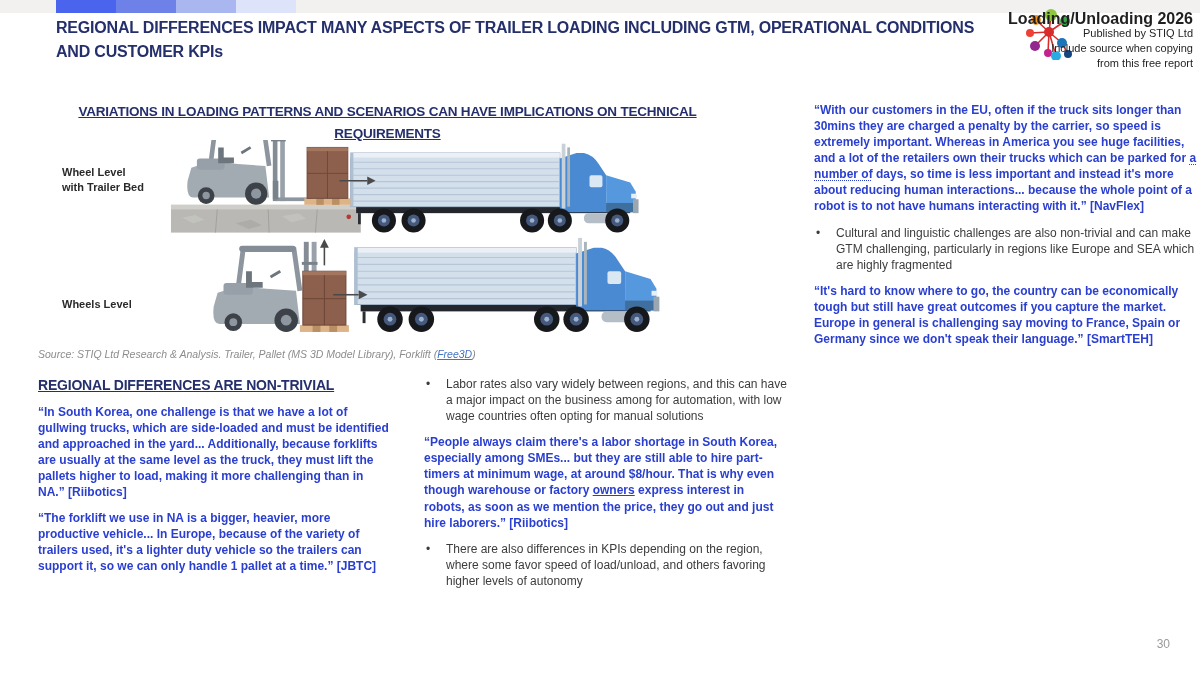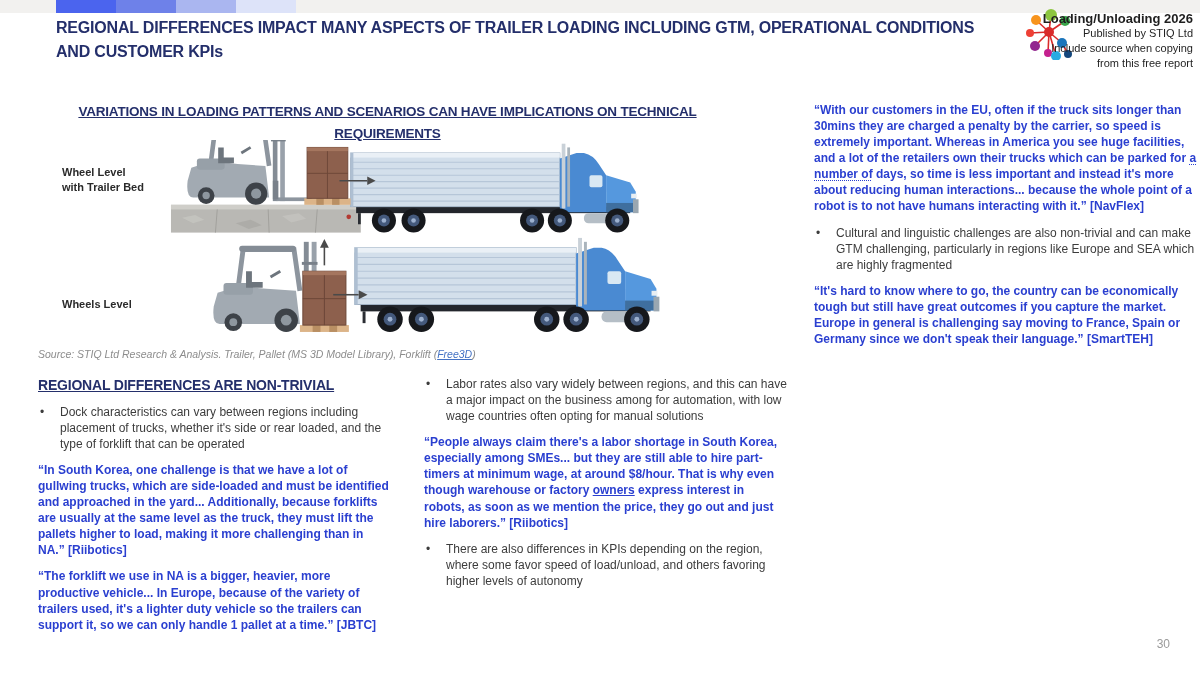--- a/index.html
+++ b/index.html
@@ -9,21 +9,21 @@
   .top-strip{position:absolute;left:0;top:0;width:1200px;height:13px;background:#f2f1ef;display:flex;}
   .bar-block{height:13px;width:60px;}
   .bar-block:first-child{margin-left:56px;}
   
   .title{position:absolute;left:56px;top:16px;width:930px;margin:0;
          font-size:16px;font-weight:bold;letter-spacing:-0.2px;line-height:1.5;color:var(--navy);}
   
   .brand-logo{position:absolute;left:1024px;top:8px;}
   .brand-text{position:absolute;right:7px;top:11px;width:200px;text-align:right;
               color:#1f1f1f;font-size:11px;line-height:15px;}
-  .brand-title{font-weight:bold;font-size:13px;}
+  .brand-title{font-weight:bold;font-size:16px;}
   
   .diagram-heading{position:absolute;left:55px;top:101px;width:665px;margin:0;text-align:center;
         font-size:13.5px;font-weight:bold;letter-spacing:-0.2px;line-height:1.6;color:var(--navy);
         text-decoration:underline;}
   .scene{position:absolute;}
   .scene1{left:158px;top:140px;width:500px;}
   .scene2{left:198px;top:234px;width:529px;}
   .scenario-label{position:absolute;left:62px;font-size:11px;font-weight:bold;color:#2a2a2a;line-height:1.4;}
   .label1{top:165px;}
   .label2{top:297px;}
@@ -198,23 +198,20 @@
     <g>
       <line x1="138" y1="62" x2="164" y2="62" stroke="#4a4a4a" stroke-width="1.6"></line>
       <polygon points="164,57.5 173,62 164,66.5" fill="#4a4a4a"></polygon>
     </g>
   </svg>
 
   <p class="source"><span>Source: STIQ Ltd Research &amp; Analysis. Trailer, Pallet (MS 3D Model Library), Forklift (</span><a href="#" class="source-link">Free3D</a><span>)</span></p>
 
   <div class="col col-left">
     <h3>REGIONAL DIFFERENCES ARE NON-TRIVIAL</h3>
-    <div class="bullet">
-      <span>Dock characteristics can vary between regions including placement of trucks, whether it's side or rear loaded, and the type of forklift that can be operated</span>
-    </div>
     <p class="quote">“In South Korea, one challenge is that we have a lot of gullwing trucks, which are side-loaded and must be identified and approached in the yard... Additionally, because forklifts are usually at the same level as the truck, they must lift the pallets higher to load, making it more challenging than in NA.” [Riibotics]</p>
     <p class="quote">“The forklift we use in NA is a bigger, heavier, more productive vehicle... In Europe, because of the variety of trailers used,  it's a lighter duty vehicle so the trailers can support it, so we can only handle 1 pallet at a time.” [JBTC]</p>
   </div>
 
   <div class="col col-mid">
     <div class="bullet">
       <span>Labor rates also vary widely between regions, and this can have a major impact on the business among for automation, with low wage countries often opting for manual solutions</span>
     </div>
     <p class="quote"><span>“People always claim there's a labor shortage in South Korea, especially among SMEs... but they are still able to hire part-timers at minimum wage, at around $8/hour. That is why even though warehouse or factory </span><span class="u-solid">owners</span><span> express interest in robots, as soon as we mention the price, they go out and just hire laborers.” [Riibotics]</span></p>
     <div class="bullet">

